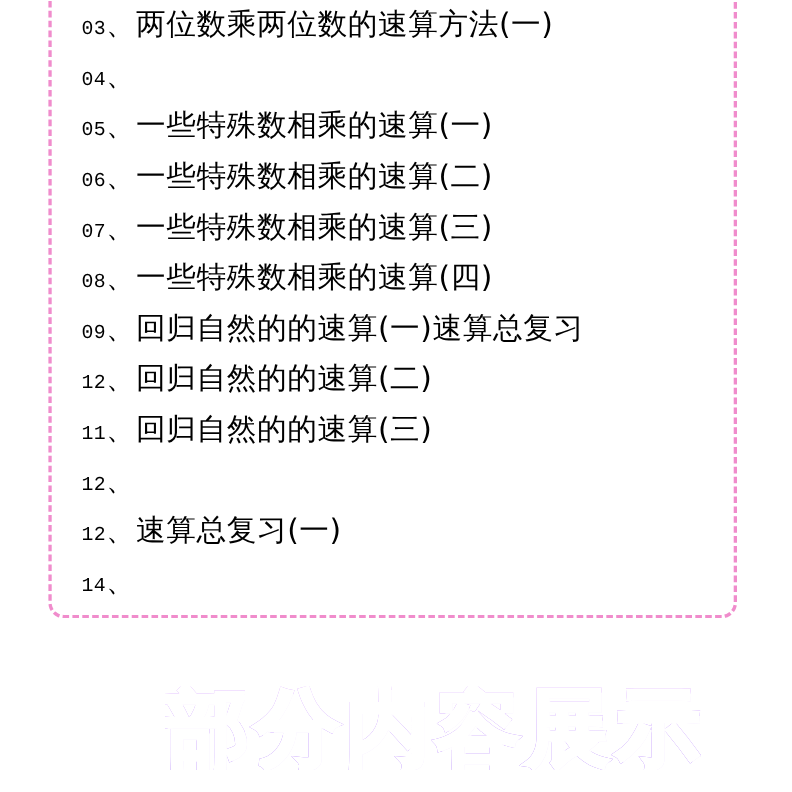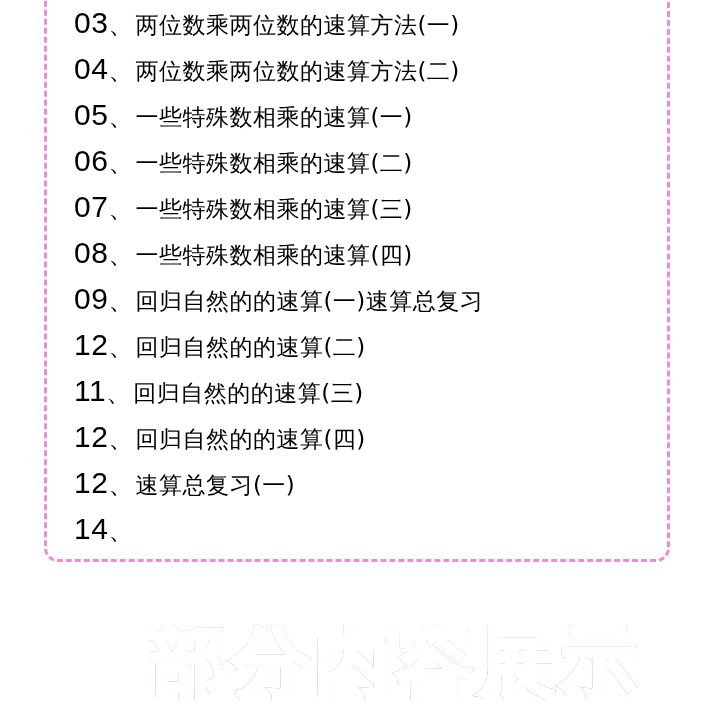--- a/index.html
+++ b/index.html
@@ -51,32 +51,32 @@
     align-items: baseline;
     height: 46px;
     line-height: 46px;
     color: #000000;
     font-size: 27px;
     font-family: "DejaVu Sans", "Liberation Sans", sans-serif;
     white-space: nowrap;
   }
 
   .toc-num {
-    font-family: Liberation Sans, sans-serif;
-    font-size: 30px;
+    font-family: Liberation Mono, monospace;
+    font-size: 18px;
     letter-spacing: 0.5px;
   }
 
   .toc-sep {
     font-size: 25px;
     padding-right: 2px;
   }
 
   .toc-text {
-    font-size: 23px;
+    font-size: 27px;
     font-weight: 500;
     letter-spacing: 0.5px;
   }
 
   
   .banner {
     position: absolute;
     left: 0;
     top: 604px;
     width: 720px;
@@ -113,21 +113,20 @@
 
   <ul class="toc-list">
     <li class="toc-item">
       <span class="toc-num">03</span>
       <span class="toc-sep">、</span>
       <span class="toc-text">两位数乘两位数的速算方法(一)</span>
     </li>
     <li class="toc-item">
       <span class="toc-num">04</span>
       <span class="toc-sep">、</span>
-      <span class="toc-text">两位数乘两位数的速算方法(二)</span>
     </li>
     <li class="toc-item">
       <span class="toc-num">05</span>
       <span class="toc-sep">、</span>
       <span class="toc-text">一些特殊数相乘的速算(一)</span>
     </li>
     <li class="toc-item">
       <span class="toc-num">06</span>
       <span class="toc-sep">、</span>
       <span class="toc-text">一些特殊数相乘的速算(二)</span>
@@ -153,21 +152,20 @@
       <span class="toc-text">回归自然的的速算(二)</span>
     </li>
     <li class="toc-item">
       <span class="toc-num">11</span>
       <span class="toc-sep">、</span>
       <span class="toc-text">回归自然的的速算(三)</span>
     </li>
     <li class="toc-item">
       <span class="toc-num">12</span>
       <span class="toc-sep">、</span>
-      <span class="toc-text">回归自然的的速算(四)</span>
     </li>
     <li class="toc-item">
       <span class="toc-num">12</span>
       <span class="toc-sep">、</span>
       <span class="toc-text">速算总复习(一)</span>
     </li>
     <li class="toc-item">
       <span class="toc-num">14</span>
       <span class="toc-sep">、</span>
     </li>

